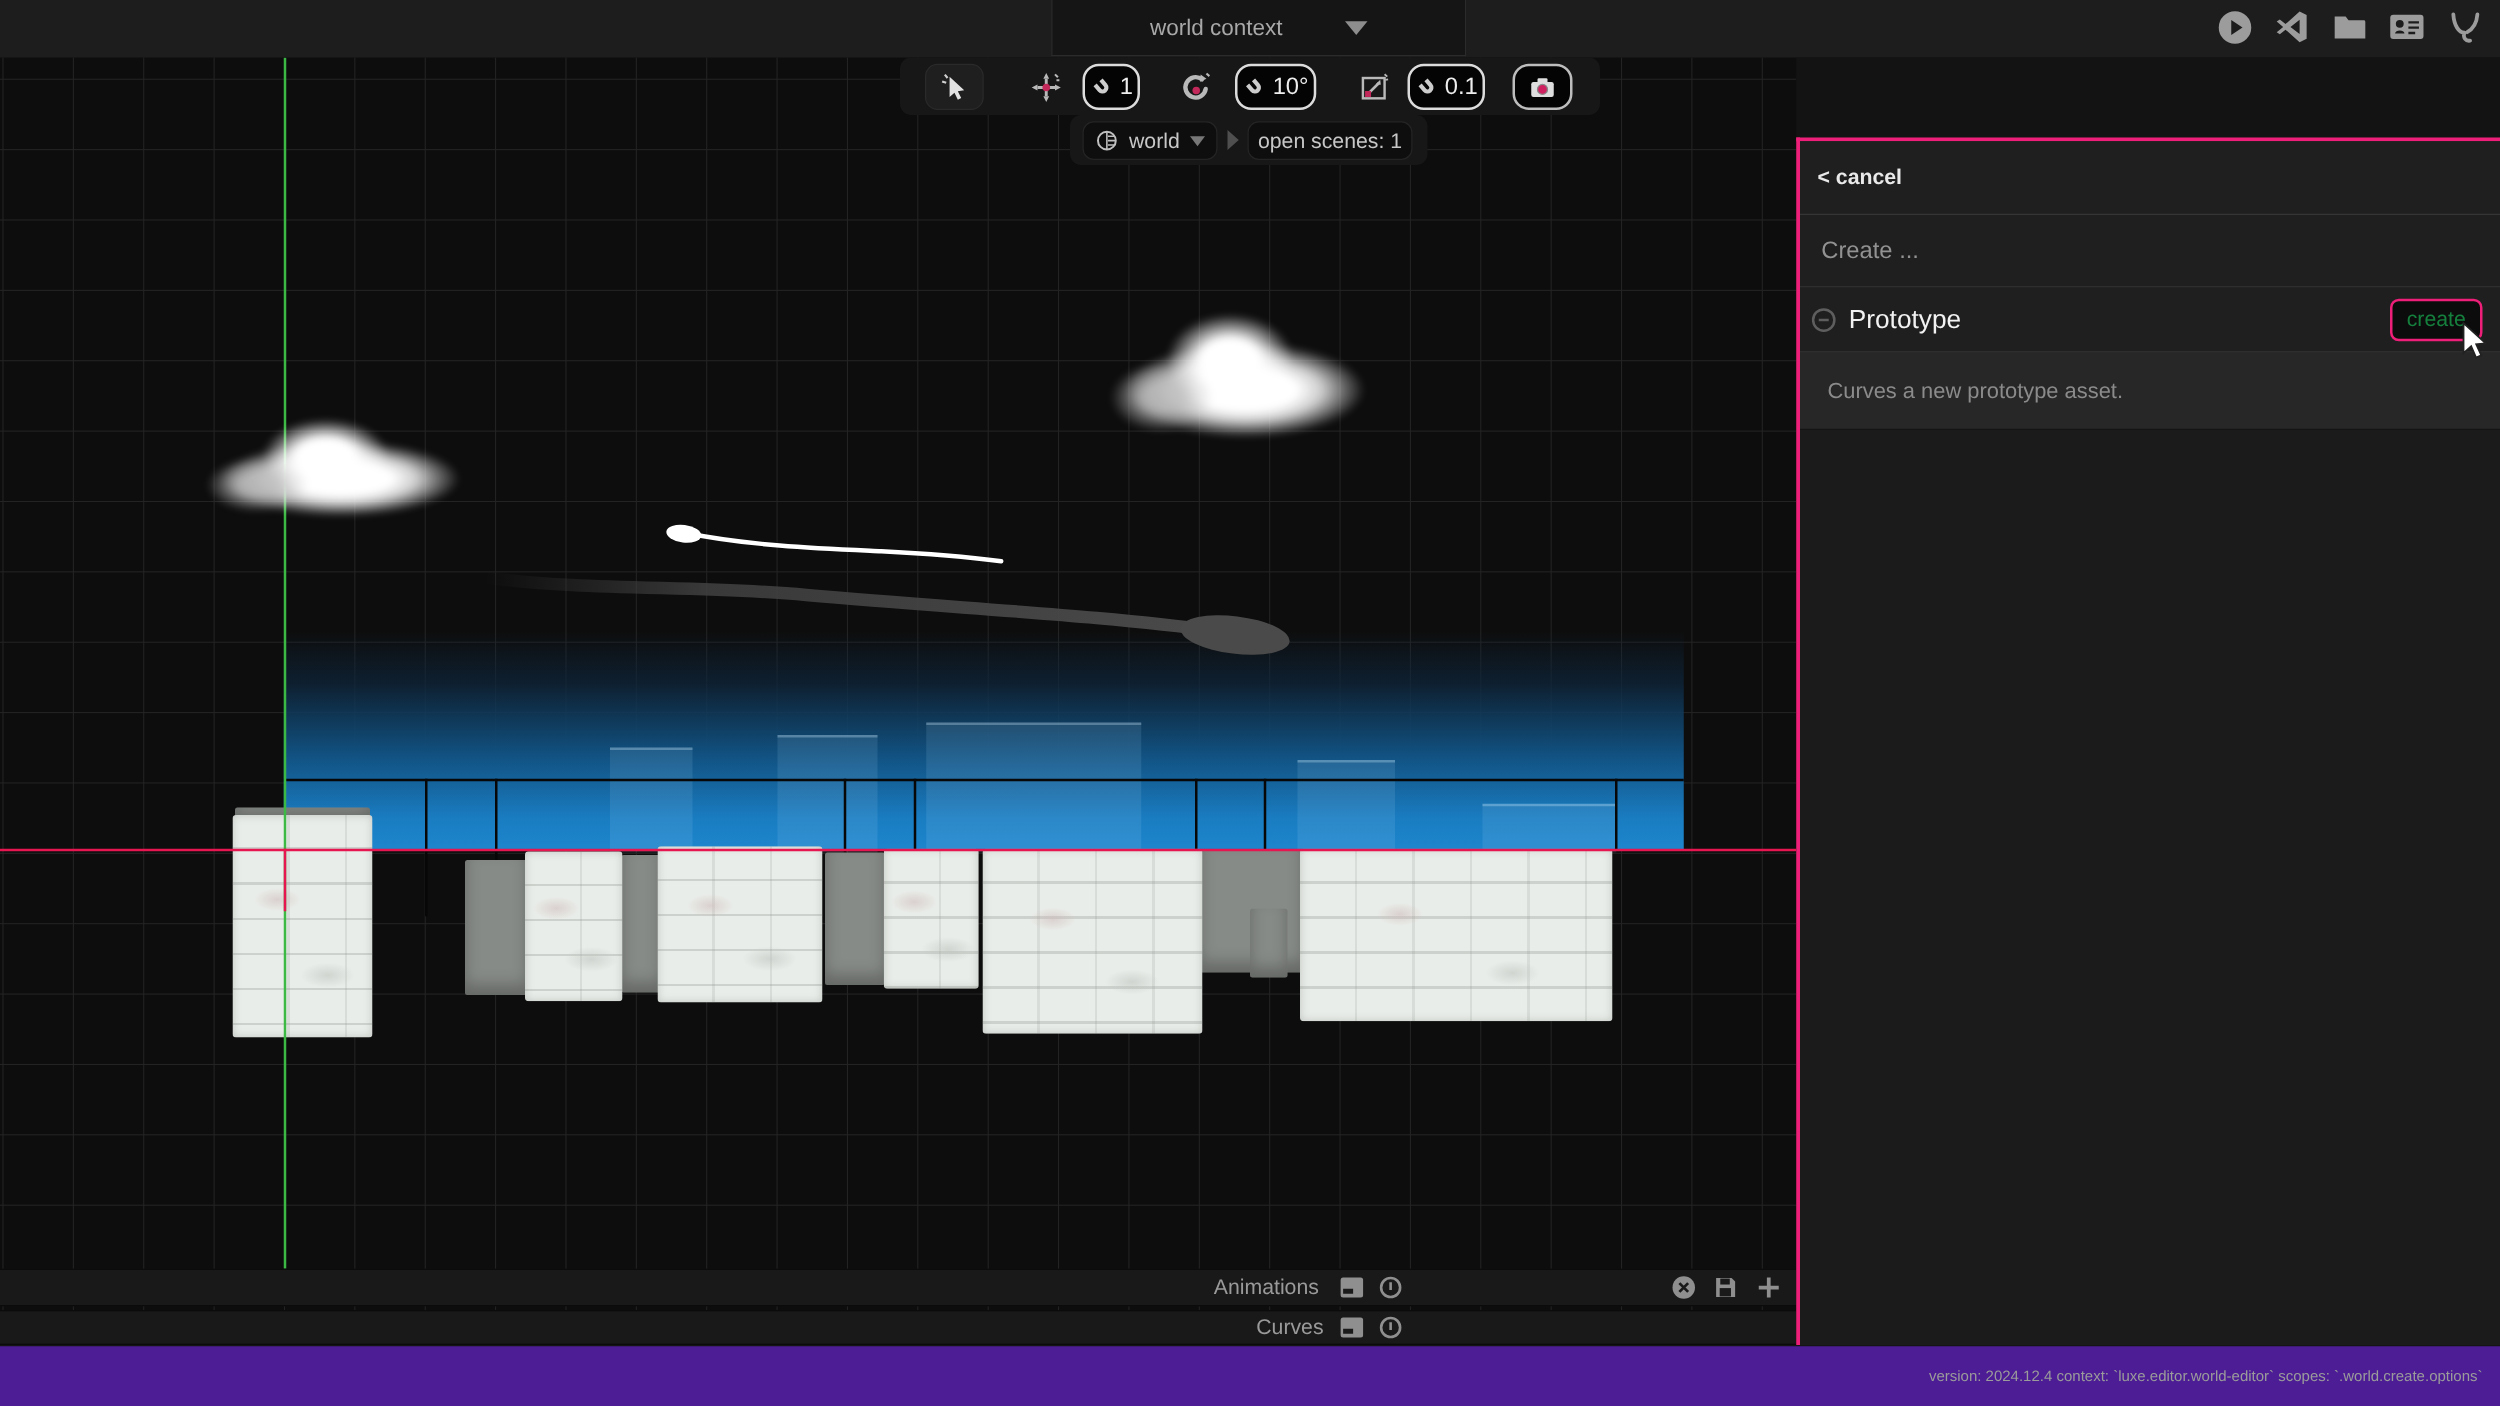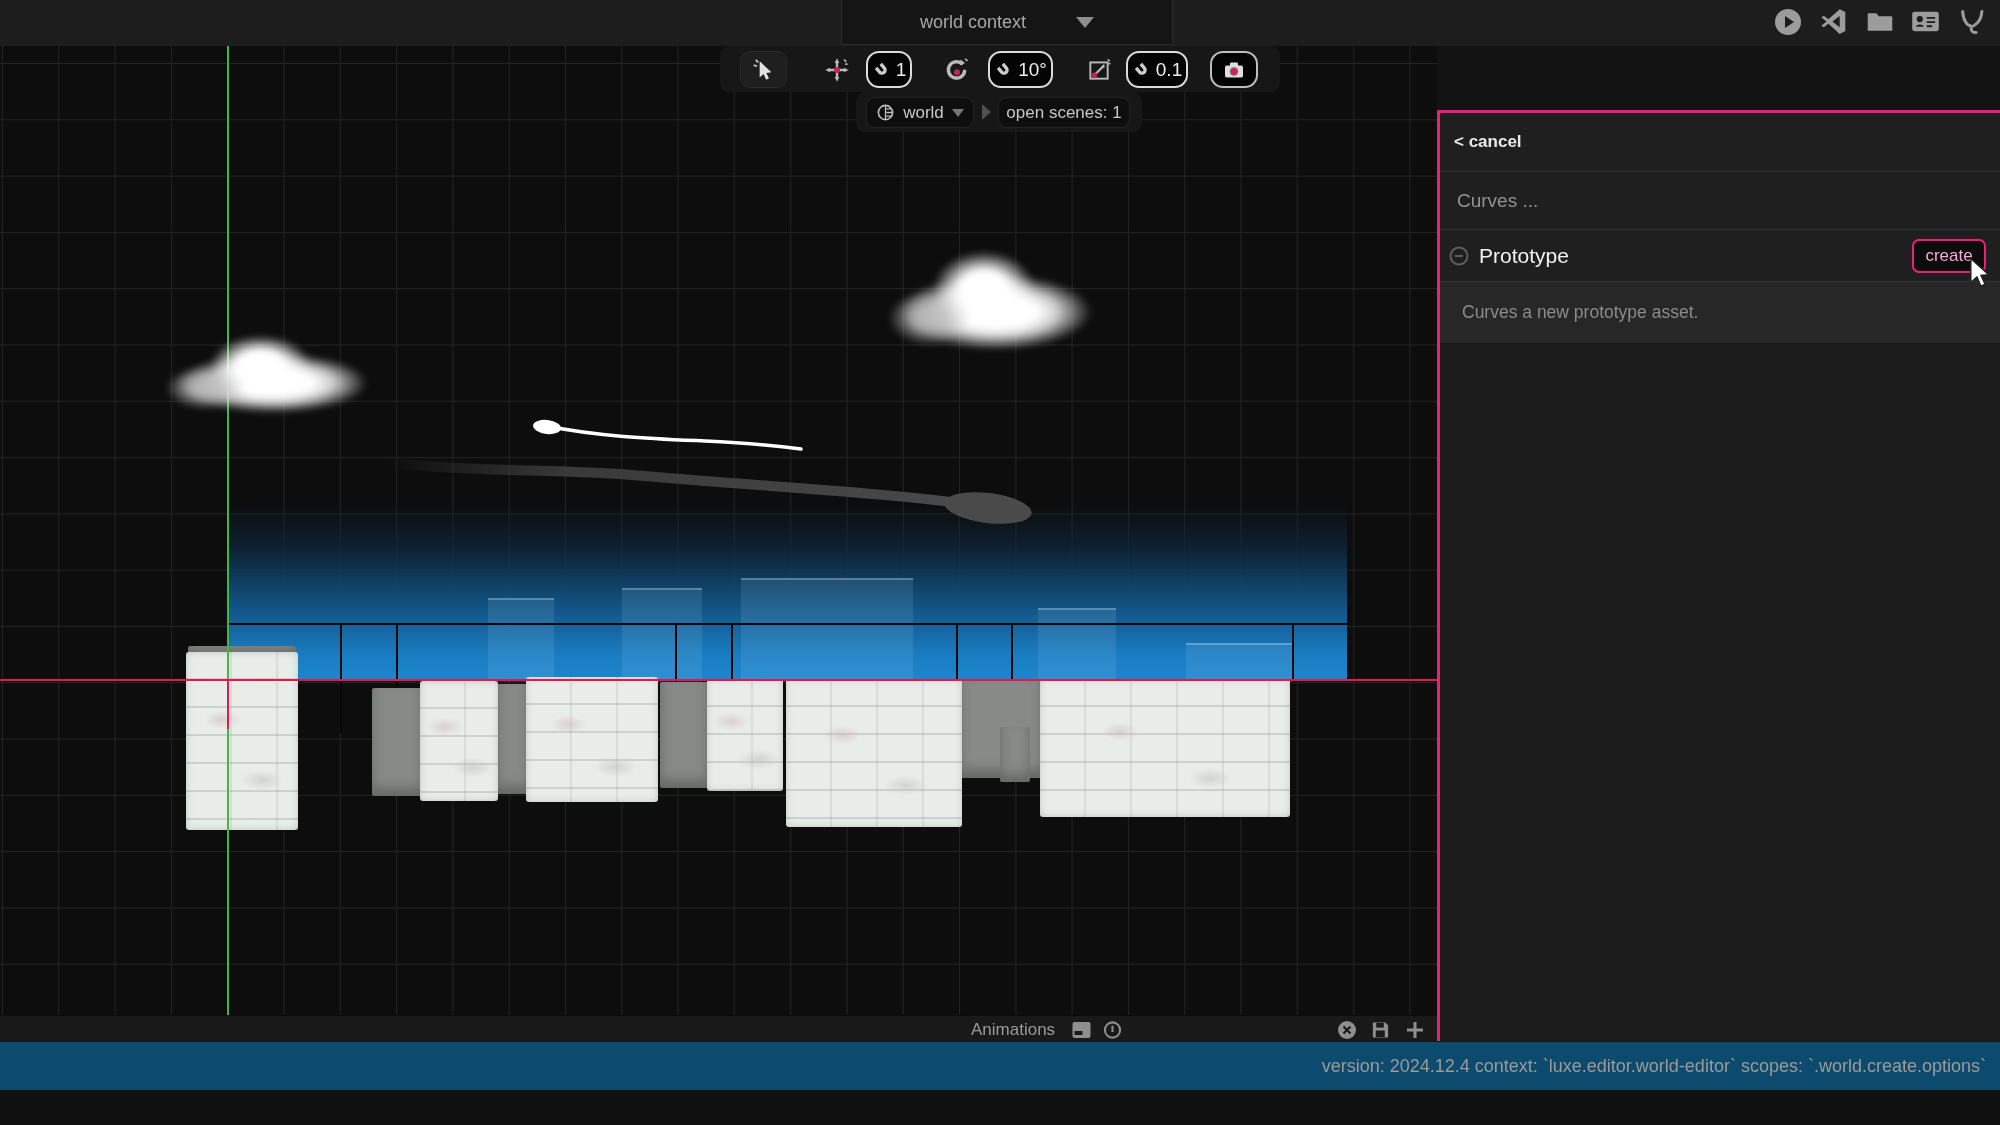--- a/index.html
+++ b/index.html
@@ -62,23 +62,23 @@
         border-top:8px solid #777;}
 
   
   .trow{position:absolute;left:0;width:1437px;background:#191919;border-top:1px solid #0b0b0b;
         border-bottom:1px solid #0b0b0b;}
   .trow .lbl{position:absolute;top:0;height:100%;display:flex;align-items:center;color:#9a9a9a;font-size:17px;}
   .rowic{position:absolute;top:50%;transform:translateY(-50%);display:flex;align-items:center;
          justify-content:center;cursor:pointer;}
 
   
-  .statusbar{position:absolute;left:0;top:1041px;width:2000px;height:49px;background:#0c4a6e;
+  .statusbar{position:absolute;left:0;top:1076px;width:2000px;height:49px;background:#4c1d95;
     border-top:1px solid #151515;display:flex;align-items:center;justify-content:flex-end;
-    padding-right:14px;box-sizing:border-box;color:#9b9b9b;font-size:18px;}
+    padding-right:14px;box-sizing:border-box;color:#9b9b9b;font-size:12px;}
 
   
   .panelbg{position:absolute;left:1437px;top:46px;width:563px;height:1030px;background:#131313;}
   .search{position:absolute;left:1437px;top:49px;width:561px;height:58px;background:#141414;
     border:3px solid #ee1f78;box-sizing:border-box;display:flex;align-items:center;padding:0 14px;
     color:#c9c9c9;font-size:25px;cursor:text;}
   .caret{width:2px;height:30px;background:#cfcfcf;margin-left:2px;}
   .clearx{margin-left:auto;width:21px;height:21px;border-radius:50%;background:#3a3a3a;position:relative;cursor:pointer;}
   .clearx::before,.clearx::after{content:"";position:absolute;left:50%;top:50%;width:11px;height:2.4px;
     background:#161616;}
@@ -86,21 +86,21 @@
   .clearx::after{transform:translate(-50%,-50%) rotate(-45deg);}
   .menu{position:absolute;left:1437px;top:110px;width:563px;height:966px;border-left:3px solid #ee1f78;
     border-top:3px solid #ee1f78;box-sizing:border-box;background:#1b1b1b;}
   .mrow{position:relative;box-sizing:border-box;border-bottom:1px solid #353535;background:#1f1f1f;}
   .mrow.cancel{height:59px;display:flex;align-items:center;padding-left:14px;color:#e9e9e9;
     font-weight:bold;font-size:17px;cursor:pointer;}
   .mrow.header{height:58px;display:flex;align-items:center;padding-left:17px;color:#929292;font-size:19px;}
   .mrow.proto{height:52px;display:flex;align-items:center;padding-left:9px;cursor:pointer;}
   .proto .title{color:#f2f2f2;font-weight:normal;font-size:21px;margin-left:10px;}
   .createbtn{position:absolute;right:14px;top:9px;width:74px;height:34px;background:#0c0c0c;
-    border:2px solid #ee1f78;border-radius:7px;color:#f9a8d4;font-size:17px;display:flex;
+    border:2px solid #ee1f78;border-radius:7px;color:#15803d;font-size:17px;display:flex;
     align-items:center;justify-content:center;cursor:pointer;box-sizing:border-box;}
   .desc{box-sizing:border-box;background:#272727;padding:19px 20px 18px 22px;color:#8b8b8b;
     font-size:17.5px;line-height:1.36;border-bottom:1px solid #141414;}
   .desc p{margin:0;max-width:462px;}
   .desc p + p{margin-top:20px;}
 
   .mousecur{position:absolute;left:1969px;top:257px;pointer-events:none;z-index:60;}
   svg{display:block;}
 </style>
 </head>
@@ -328,21 +328,21 @@
   </div>
 
   <div class="panelbg"></div>
 
 
   <div class="menu">
     <div class="mrow cancel">
       <span>&lt; cancel</span>
     </div>
     <div class="mrow header">
-      <span>Curves ...</span>
+      <span>Create ...</span>
     </div>
     <div class="mrow proto">
       <svg width="20" height="20" viewBox="0 0 20 20">
         <circle cx="10" cy="10" r="8.5" fill="none" stroke="#5e5e5e" stroke-width="2"></circle>
         <path d="M6 10 H14" stroke="#5e5e5e" stroke-width="2"></path>
       </svg>
       <span class="title">Prototype</span>
       <span class="createbtn">
         <span>create</span>
       </span>

